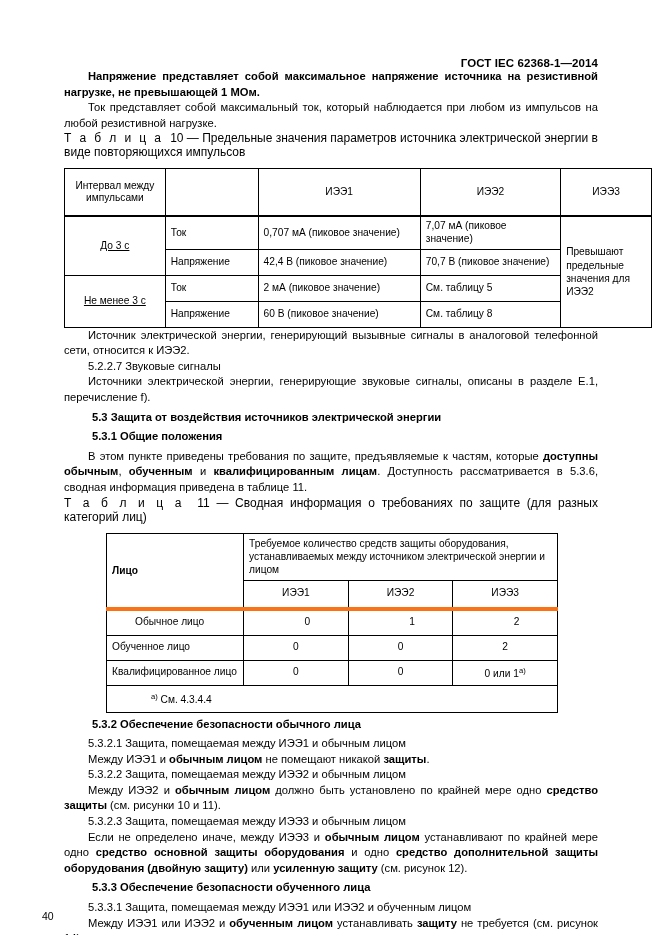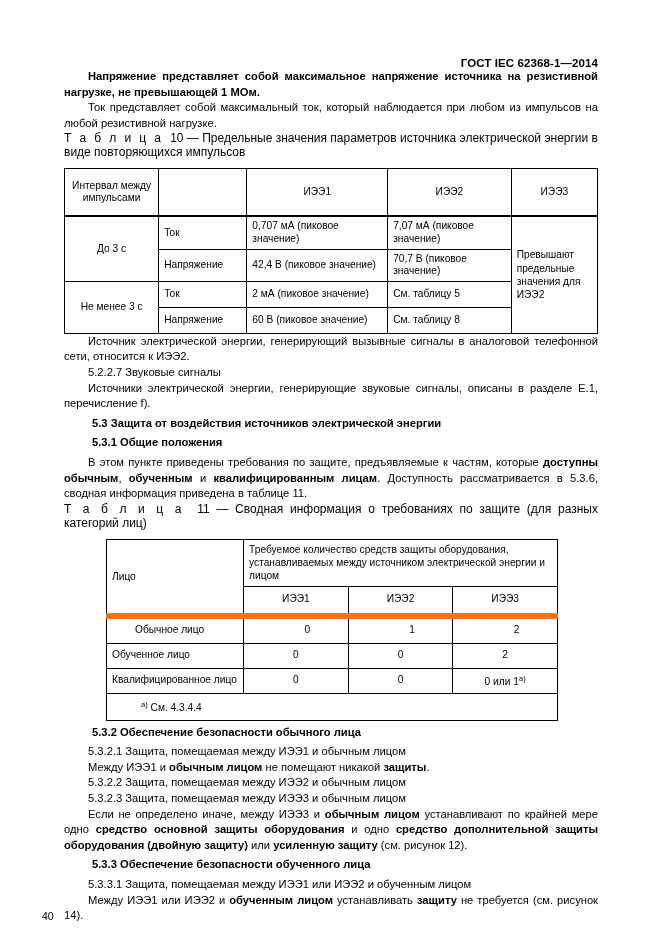--- a/index.html
+++ b/index.html
@@ -83,52 +83,52 @@
     background: #fff;
   }
   table.doc-table td,
   table.doc-table th {
     border: 1px solid #000;
     padding: 3px 5px;
     font-weight: normal;
     vertical-align: middle;
     line-height: 12.6px;
   }
-  table.doc-table .ctr { text-align: center; }
+  table.doc-table .ctr { text-align: center; text-decoration: underline; }
   table.doc-table .lft { text-align: left; }
 
   
   #table-10 {
-    width: 534px;
+    width: 588px;
     margin-top: 9px;
   }
   #table-10 .hdr td { text-align: center; height: 40px; }
   #table-10 td { height: 19px; }
   #table-10 .thick-top { border-top: 2px solid #000; }
   #table-10 .c-interval { width: 90px; text-align:center; }
   #table-10 .c-param { width: 82px; }
   #table-10 .c-iee1 { width: 152px; }
   #table-10 .c-iee2 { width: 130px; }
   #table-10 .c-iee3 { width: 80px; }
   #table-10 .vcell { vertical-align: middle; }
   #table-10 .iee3body { vertical-align: middle; text-align: left; line-height: 13.4px; }
 
   
   #table-11 {
     width: 452px;
     margin-top: 9px;
     margin-left: 42px;
   }
   #table-11 td { height: 18px; }
-  #table-11 .c-person { width: 140px; }
+  #table-11 .c-person { width: 140px; font-weight: bold; }
   #table-11 .c-num { width: 104px; text-align: center; }
   #table-11 .hdr-top td { height: 40px; text-align: left; line-height: 13px; }
   #table-11 .hdr-sub td { height: 20px; text-align: center; }
-  #table-11 .thick { border-top: 6px solid #f97316; padding-left: 28px; }
-  #table-11 .note { text-align: left; padding-left: 34px; height: 20px; }
+  #table-11 .thick { border-top: 4px solid #f97316; padding-left: 28px; }
+  #table-11 .note { text-align: left; padding-left: 44px; height: 20px; }
   sup.fn { font-size: 7.6px; vertical-align: super; }
 
   
   .page-number {
     position: absolute;
     left: 42px;
     top: 910px;
     font-size: 10.5px;
   }
 </style>
@@ -226,20 +226,21 @@
           <td class="note" colspan="4"><sup class="fn">а)</sup><span> См. 4.3.4.4</span></td>
         </tr>
       </tbody>
     </table>
 
     <h3 class="sect block-gap-md">5.3.2 Обеспечение безопасности обычного лица</h3>
     <p class="para indent">5.3.2.1 Защита, помещаемая между ИЭЭ1 и обычным лицом</p>
     <p class="para indent"><span>Между ИЭЭ1 и </span><b>обычным лицом</b><span> не помещают никакой </span><b>защиты</b><span>.</span></p>
 
     <p class="para indent">5.3.2.2 Защита, помещаемая между ИЭЭ2 и обычным лицом</p>
+    <p class="para indent"><span>Между ИЭЭ2 и </span><b>обычным лицом</b><span> должно быть установлено по крайней мере одно </span><b>средство защиты</b><span> (см. рисунки 10 и 11).</span></p>
 
     <p class="para indent">5.3.2.3 Защита, помещаемая между ИЭЭ3 и обычным лицом</p>
     <p class="para indent"><span>Если не определено иначе, между ИЭЭ3 и </span><b>обычным лицом</b><span> устанавливают по крайней мере одно </span><b>средство основной защиты оборудования</b><span> и одно </span><b>средство дополнительной защиты оборудования (двойную защиту)</b><span> или </span><b>усиленную защиту</b><span> (см. рисунок 12).</span></p>
 
     <h3 class="sect">5.3.3 Обеспечение безопасности обученного лица</h3>
     <p class="para indent">5.3.3.1 Защита, помещаемая между ИЭЭ1 или ИЭЭ2 и обученным лицом</p>
     <p class="para indent"><span>Между ИЭЭ1 или ИЭЭ2 и </span><b>обученным лицом</b><span> устанавливать </span><b>защиту</b><span> не требуется (см. рисунок 14).</span></p>
 
   </div>
 

